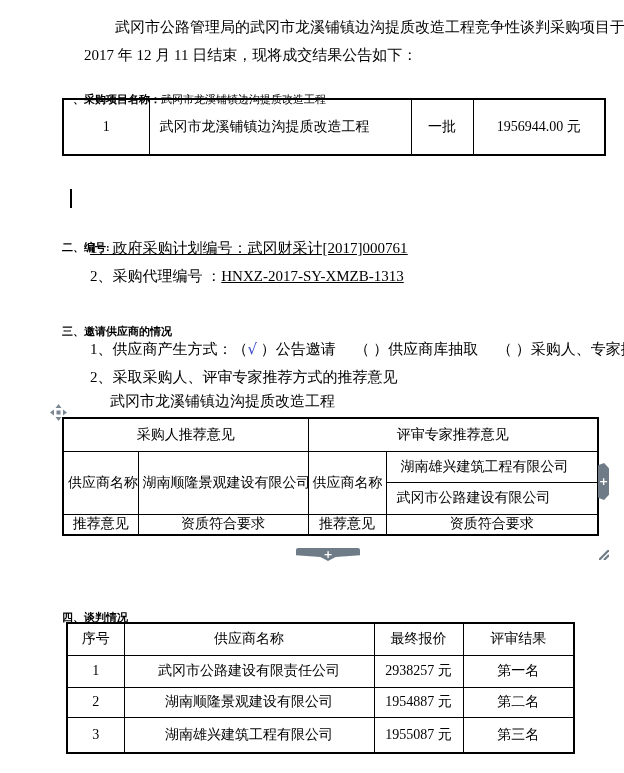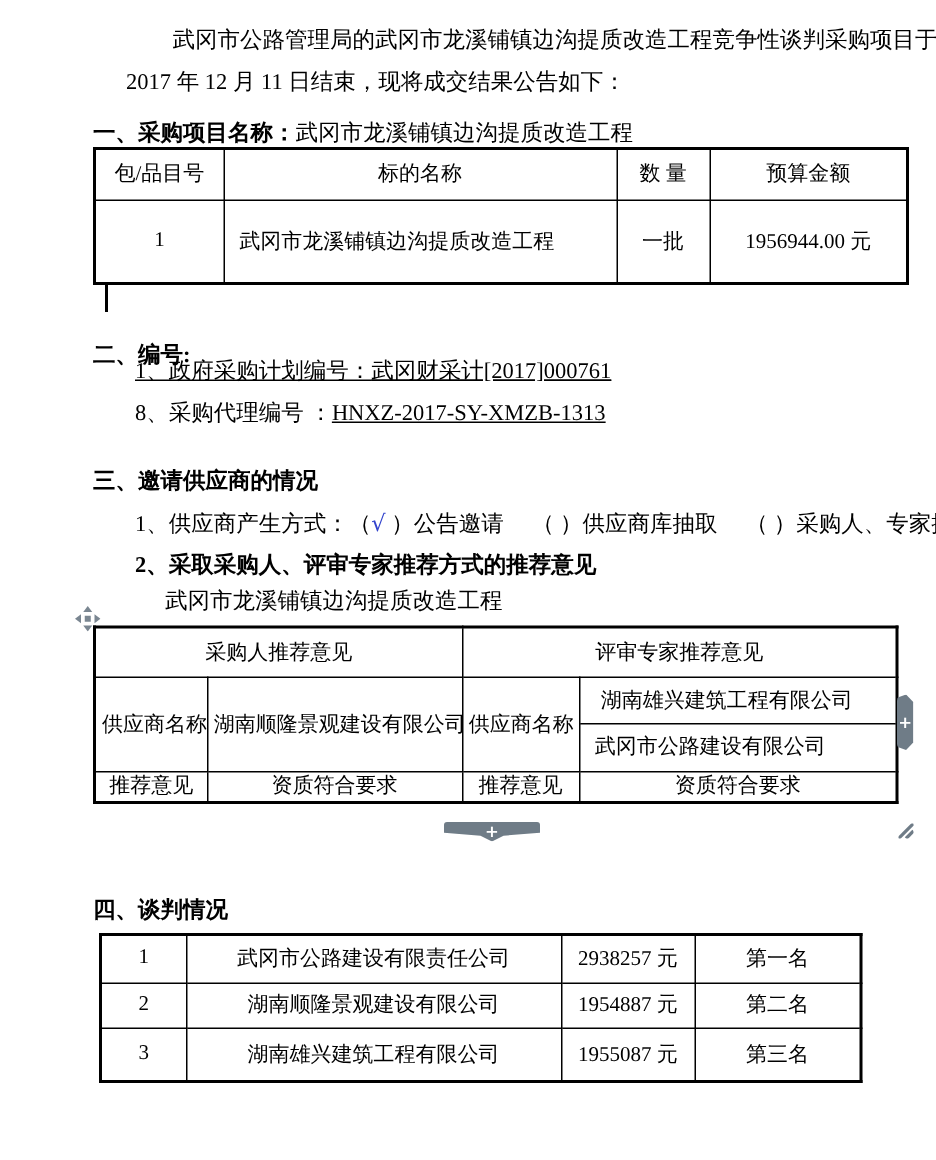--- a/index.html
+++ b/index.html
@@ -2,21 +2,21 @@
 <html><head>
 <meta charset="utf-8">
 <style>
   html,body{margin:0;padding:0;background:#ffffff;}
   body{
     width:624px;height:773px;position:relative;overflow:hidden;
     font-family:"Liberation Serif","DejaVu Serif",serif;color:#000;
   }
   .abs{position:absolute;}
   .body-text{font-size:15px;line-height:28px;}
-  .h-bold{font-size:15px;font-weight:bold;line-height:18px;white-space:nowrap;}
+  .h-bold{font-size:11px;font-weight:bold;line-height:18px;white-space:nowrap;margin-top:10px;}
   .h-normal{font-weight:normal;}
   .list-item{font-size:15px;line-height:18px;white-space:nowrap;}
   .uline{text-decoration:underline;}
   .check{color:#3344cc;font-family:"DejaVu Sans",sans-serif;}
   
   table{border-collapse:collapse;table-layout:fixed;border:2px solid #000;}
   td{border:1px solid #000;font-size:14px;text-align:center;padding:0 4px;
      overflow:hidden;white-space:nowrap;vertical-align:middle;}
   td.left{text-align:left;padding-left:10px;}
   td.bold{font-weight:normal;}
@@ -43,50 +43,44 @@
 </div>
 
 <table class="abs" style="left:62px;top:98px;width:542px;">
   <colgroup>
       <col style="width:86px">
       <col style="width:262px">
       <col style="width:62px">
       <col style="width:132px">
     </colgroup>
   <tbody>
-      <tr style="height:34px">
-    <td>包/品目号</td>
-    <td>标的名称</td>
-    <td>数  量</td>
-    <td>预算金额</td>
-  </tr>
   <tr style="height:56px">
     <td>1</td>
     <td class="left">武冈市龙溪铺镇边沟提质改造工程</td>
     <td>一批</td>
     <td>1956944.00 元</td>
   </tr>
 </tbody>
   </table>
 
 <div class="abs caret" style="left:70px;top:189px;"></div>
 
 <div class="abs h-bold" style="left:62px;top:228px;">二、编号:</div>
 <div class="abs list-item" style="left:90px;top:239px;text-decoration:underline;">
   <span>1、政府采购计划编号：</span><span class="uline">武冈财采计[2017]000761</span>
 </div>
 <div class="abs list-item" style="left:90px;top:267px;">
-  <span>8、采购代理编号 ：</span><span class="uline">HNXZ-2017-SY-XMZB-1313</span>
+  <span>2、采购代理编号 ：</span><span class="uline">HNXZ-2017-SY-XMZB-1313</span>
 </div>
 
 <div class="abs h-bold" style="left:62px;top:312px;">三、邀请供应商的情况</div>
 <div class="abs list-item" style="left:90px;top:340px;">
   <span>1、供应商产生方式：（</span><span class="check">√</span><span> ）公告邀请　 （ ）供应商库抽取　 （ ）采购人、专家推荐</span>
 </div>
-<div class="abs list-item" style="left:90px;top:368px;font-weight:bold;">2、采取采购人、评审专家推荐方式的推荐意见</div>
+<div class="abs list-item" style="left:90px;top:368px;">2、采取采购人、评审专家推荐方式的推荐意见</div>
 
 <div class="abs" style="left:110px;top:392px;font-size:15px;line-height:18px;white-space:nowrap;">武冈市龙溪铺镇边沟提质改造工程</div>
 
 <div class="abs move-handle" style="left:50px;top:404px;">
   <svg width="17" height="17" viewBox="0 0 17 17">
     <g fill="#7a8691">
       <polygon points="8.5,0 11.5,4 5.5,4"></polygon>
       <polygon points="8.5,17 11.5,13 5.5,13"></polygon>
       <polygon points="0,8.5 4,5.5 4,11.5"></polygon>
       <polygon points="17,8.5 13,5.5 13,11.5"></polygon>
@@ -145,20 +139,26 @@
 <div class="abs h-bold" style="left:62px;top:598px;">四、谈判情况</div>
 
 <table class="abs" style="left:66px;top:622px;width:507px;">
   <colgroup>
       <col style="width:57px">
       <col style="width:250px">
       <col style="width:89px">
       <col style="width:111px">
     </colgroup>
   <tbody>
+      <tr style="height:32px">
+    <td class="bold">序号</td>
+    <td class="bold">供应商名称</td>
+    <td class="bold">最终报价</td>
+    <td class="bold">评审结果</td>
+  </tr>
   <tr style="height:32px">
     <td>1</td>
     <td>武冈市公路建设有限责任公司</td>
     <td>2938257 元</td>
     <td>第一名</td>
   </tr>
   <tr style="height:30px">
     <td>2</td>
     <td>湖南顺隆景观建设有限公司</td>
     <td>1954887 元</td>

